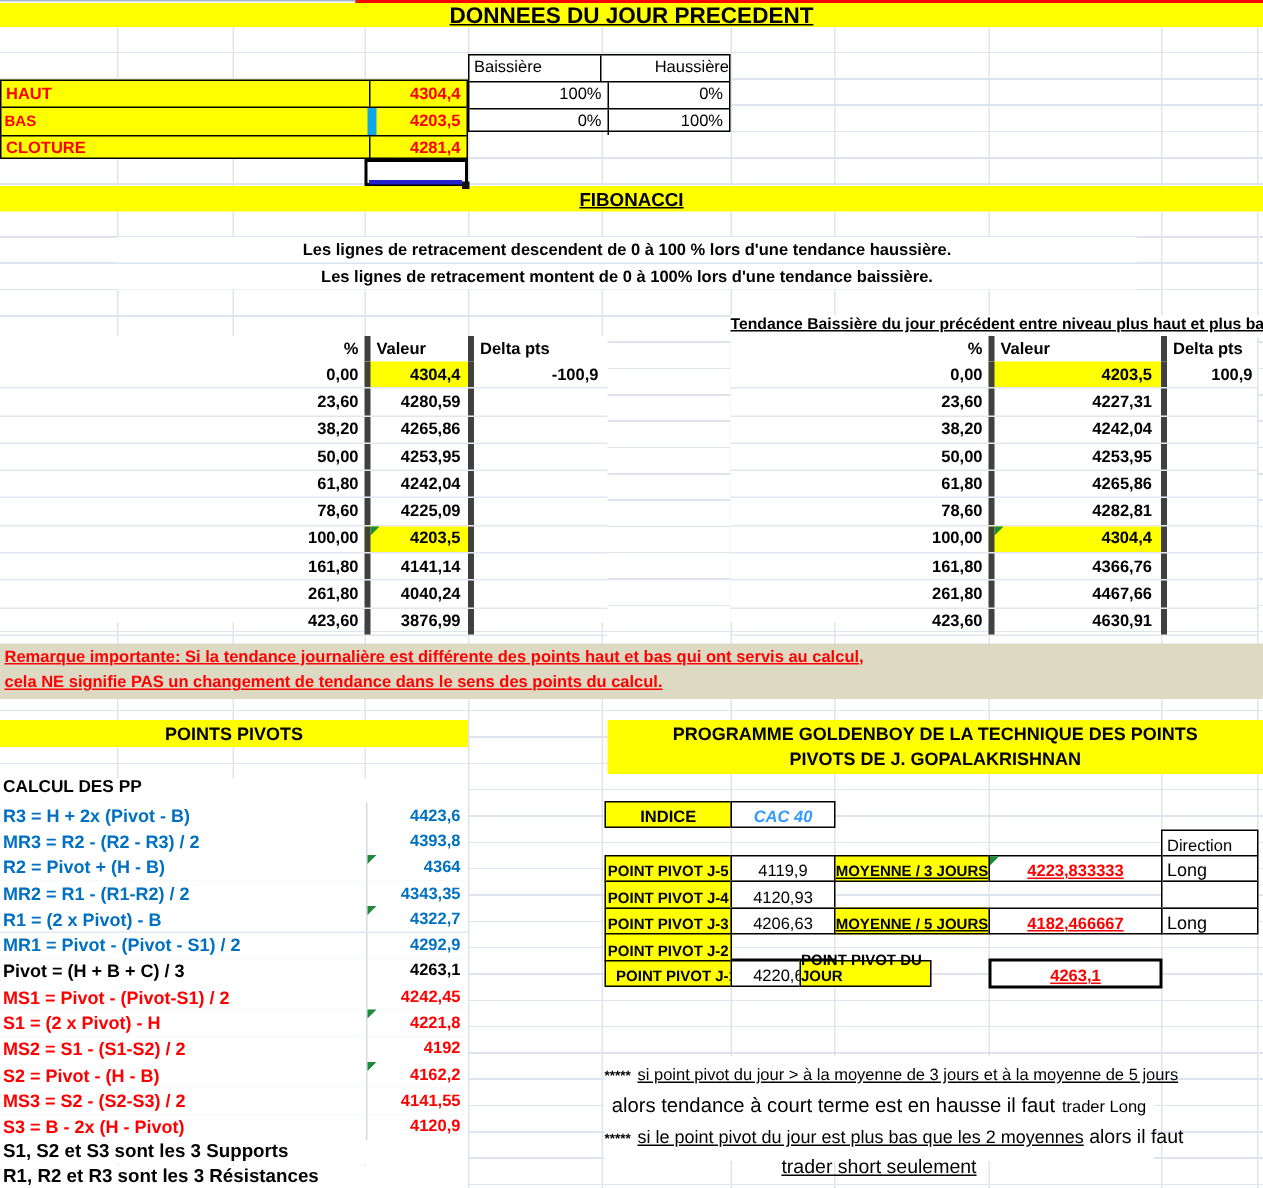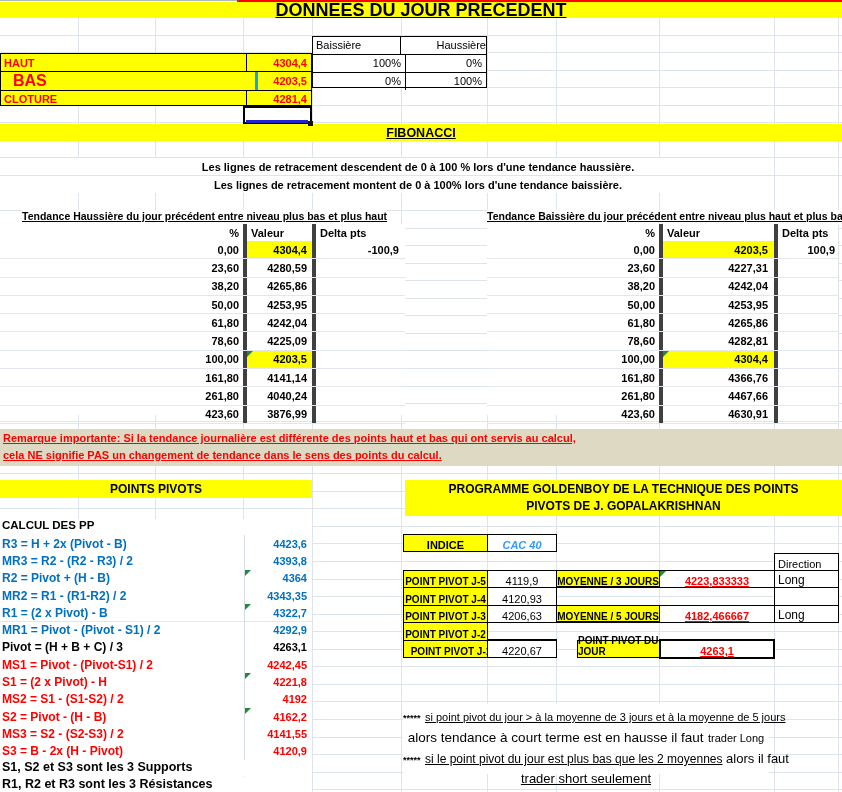--- a/index.html
+++ b/index.html
@@ -60,30 +60,30 @@
   <div class="vline" style="left:556px"></div>
   <div class="vline" style="left:659px"></div>
   <div class="vline" style="left:774px"></div>
   <div class="vline" style="left:838px"></div>
 
   <div class="abs z" style="left:0;top:0;width:237px;height:1px;background:#aab6c4;"></div>
   <div class="abs z" style="left:237px;top:0;width:605px;height:2px;background:#ff0000;"></div>
   <div class="abs z" style="left:237px;top:0;width:2px;height:18px;background:#cc2b00;"></div>
 
   <div class="abs z yellow cell ctr" style="left:0;top:2px;width:842px;height:16px;">
-    <span class="b u" style="font-size:18px;">DONNEES DU JOUR PRECEDENT</span>
+    <span class="b u" style="font-size:15px;">DONNEES DU JOUR PRECEDENT</span>
   </div>
 
   <div class="abs z" style="left:0;top:53px;width:312px;height:53px;border:1px solid #000;background:#ffff00;">
     <div style="display:flex;height:17.4px;border-bottom:1px solid #000;">
       <div style="width:242px;border-right:1px solid #000;display:flex;align-items:center;padding-left:3px;color:#f00;font-weight:bold;font-size:11px;">HAUT</div>
       <div style="flex:1;display:flex;align-items:center;justify-content:flex-end;padding-right:4px;color:#f00;font-weight:bold;font-size:11px;">4304,4</div>
     </div>
     <div style="display:flex;height:17.4px;border-bottom:1px solid #000;">
-      <div style="width:242px;border-right:3px solid #0ea5e9;display:flex;align-items:center;padding-left:12px;color:#f00;font-weight:bold;font-size:16px;">BAS</div>
+      <div style="width:242px;border-right:6px solid #0ea5e9;display:flex;align-items:center;padding-left:2px;color:#f00;font-weight:bold;font-size:10px;">BAS</div>
       <div style="flex:1;display:flex;align-items:center;justify-content:flex-end;padding-right:4px;color:#f00;font-weight:bold;font-size:11px;">4203,5</div>
     </div>
     <div style="display:flex;height:16.6px;">
       <div style="width:242px;border-right:1px solid #000;display:flex;align-items:center;padding-left:3px;color:#f00;font-weight:bold;font-size:11px;">CLOTURE</div>
       <div style="flex:1;display:flex;align-items:center;justify-content:flex-end;padding-right:4px;color:#f00;font-weight:bold;font-size:11px;">4281,4</div>
     </div>
   </div>
 
   <div class="abs z" style="left:312px;top:36px;width:175px;height:52px;border:1px solid #000;background:#fff;font-size:11px;">
     <div style="display:flex;height:16.6px;border-bottom:1px solid #000;">
@@ -104,21 +104,20 @@
   <div class="abs" style="left:246px;top:120px;width:62px;height:3px;background:#2222cc;z-index:5;"></div>
   <div class="abs" style="left:308px;top:121px;width:5px;height:5px;background:#111;z-index:6;"></div>
 
   <div class="abs z yellow cell ctr" style="left:0;top:124px;width:842px;height:17px;">
     <span class="b u" style="font-size:12.5px;">FIBONACCI</span>
   </div>
 
   <div class="abs z white cell ctr b nw" style="left:78px;top:158px;width:680px;height:17px;font-size:11px;">Les lignes de retracement descendent de 0 à 100 % lors d'une tendance haussière.</div>
   <div class="abs z white cell ctr b nw" style="left:78px;top:176px;width:680px;height:17px;font-size:11px;">Les lignes de retracement montent de 0 à 100% lors d'une tendance baissière.</div>
 
-  <div class="abs z white b u nw" style="left:22px;top:210px;height:15px;font-size:10.5px;">Tendance Haussière du jour précédent entre niveau plus bas et plus haut</div>
   <div class="abs z white b u nw" style="left:487px;top:210px;height:15px;font-size:10.5px;">Tendance Baissière du jour précédent entre niveau plus haut et plus bas</div>
 
   <div class="fibtab" style="left:0;top:224px;width:405px;height:191px;">
     <div class="frow hdr">
       <div class="fc rt" style="width:243px;padding-right:4px;">%</div>
       <div class="fc sep" style="width:69px;padding-left:4px;">Valeur</div>
       <div class="fc sep" style="flex:1;padding-left:4px;">Delta pts</div>
     </div>
     <div class="frow">
         <div class="fc rt" style="width:243px;padding-right:4px;">0,00</div>
@@ -375,21 +374,21 @@
       <span class="tri"></span>
       <span class="b u red" style="font-size:11px;">4223,833333</span>
     </div>
   <div class="pcell yl" style="left:556px;top:605px;width:104px;height:18px;">
       <span class="plab u">MOYENNE / 5 JOURS</span>
     </div>
   <div class="pcell" style="left:659px;top:605px;width:116px;height:18px;">
       <span class="b u red" style="font-size:11px;">4182,466667</span>
     </div>
 
-  <div class="pcell yl" style="left:577px;top:640px;width:104px;height:18px;">
+  <div class="pcell yl" style="left:533px;top:640px;width:88px;height:18px;">
       <span class="plab">POINT PIVOT DU JOUR</span>
     </div>
   <div class="pcell" style="left:659px;top:639px;width:116px;height:20px;border-width:2px;">
       <span class="b u red" style="font-size:11px;">4263,1</span>
     </div>
 
   <div class="abs z white" style="left:403px;top:704px;width:366px;height:70px;">
     <div class="nw" style="padding-top:3px;"><span class="small-stars">*****</span> <span class="u" style="font-size:11px;">si point pivot du jour &gt; à la moyenne de 3 jours et à la moyenne de 5 jours</span></div>
     <div class="ctr nw" style="padding-top:3px;"><span style="font-size:13.5px;">alors tendance à court terme est en hausse il faut</span> <span style="font-size:11px;">trader Long</span></div>
     <div class="ctr nw" style="padding-top:3px;"><span class="small-stars">*****</span> <span class="u" style="font-size:12px;">si le point pivot du jour est plus bas que les 2 moyennes</span><span style="font-size:13px;"> alors il faut</span></div>

